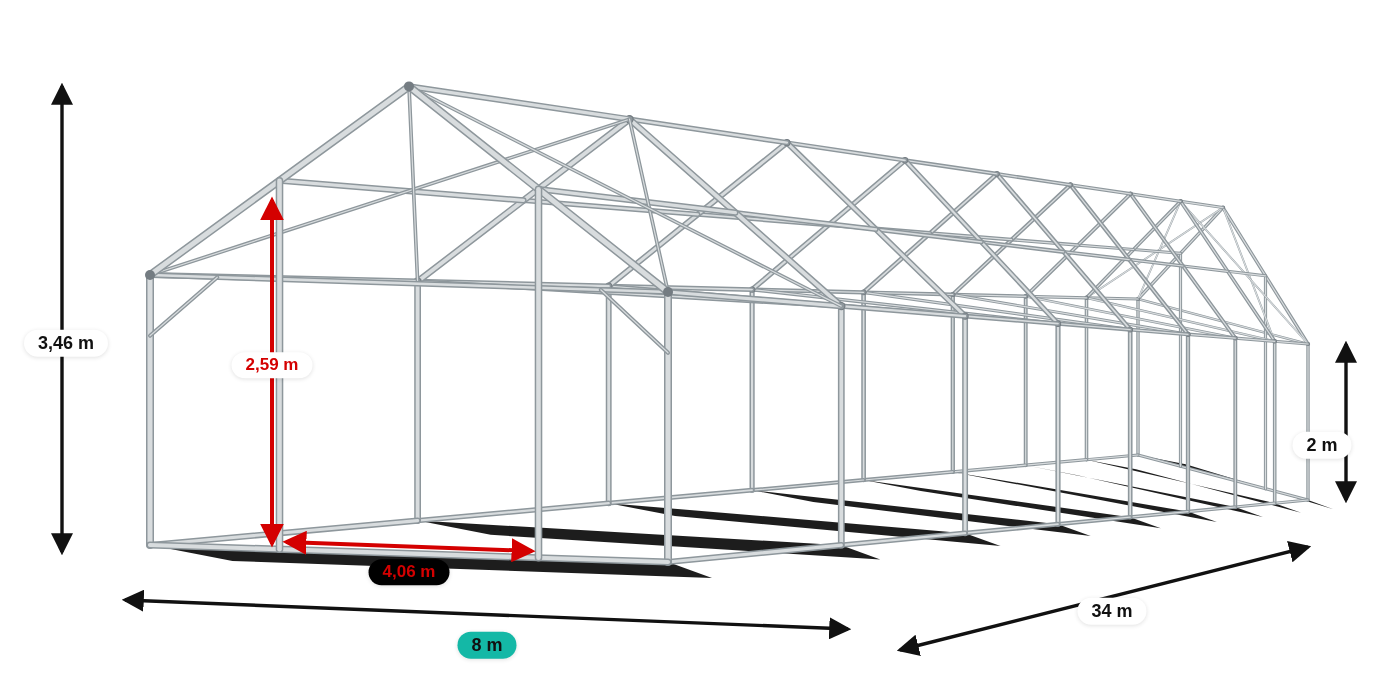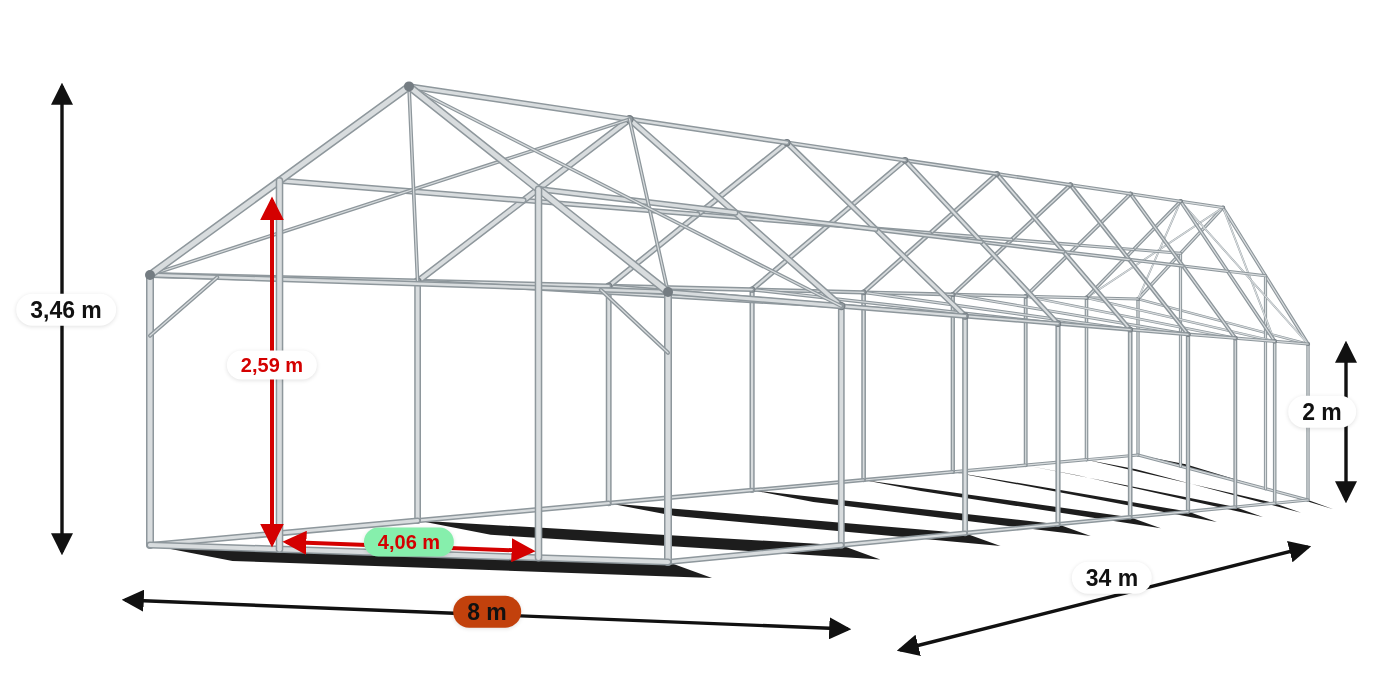--- a/index.html
+++ b/index.html
@@ -7,22 +7,22 @@
     position:relative;width:1400px;height:700px;background:#fff;overflow:hidden;
     font-family:"Liberation Sans", sans-serif;
   }
   .stage svg{position:absolute;left:0;top:0;}
   .dim-label{
     position:absolute;transform:translate(-50%,-50%);
     background:#fff;border-radius:18px;padding:3px 14px;
     font-weight:bold;white-space:nowrap;line-height:1.15;
     box-shadow:0 1px 4px rgba(0,0,0,0.12);
   }
-  .dim-black{font-size:23px;}
-  .dim-red{font-size:20px;}
+  .dim-black{font-size:18px;margin-top:33px;}
+  .dim-red{font-size:17px;}
   .arrow{fill:none;}
   .arrow-black{stroke-width:3.4;}
   .arrow-red{stroke-width:4;}
 </style>
 </head>
 <body>
 
 <div class="stage">
 
   <svg id="frame-svg" width="1400" height="700" viewBox="0 0 1400 700">
@@ -312,19 +312,19 @@
       <line class="arrow arrow-black" x1="62" y1="86" x2="62" y2="552" marker-start="url(#mk-black)" marker-end="url(#mk-black)" stroke="#111111"></line>
       <line class="arrow arrow-black" x1="125" y1="600" x2="848" y2="629" marker-start="url(#mk-black)" marker-end="url(#mk-black)" stroke="#111111"></line>
       <line class="arrow arrow-black" x1="900" y1="650" x2="1308" y2="547" marker-start="url(#mk-black)" marker-end="url(#mk-black)" stroke="#111111"></line>
       <line class="arrow arrow-black" x1="1346" y1="344" x2="1346" y2="500" marker-start="url(#mk-black)" marker-end="url(#mk-black)" stroke="#111111"></line>
       <line class="arrow arrow-red" x1="272" y1="200" x2="272" y2="544" marker-start="url(#mk-red)" marker-end="url(#mk-red)" stroke="#d40000"></line>
       <line class="arrow arrow-red" x1="286" y1="542" x2="532" y2="551" marker-start="url(#mk-red)" marker-end="url(#mk-red)" stroke="#d40000"></line>
     </g>
   </svg>
 
   <div class="dim-label dim-black" style="left: 66px; top: 310px; color: rgb(17, 17, 17); background: rgb(255, 255, 255);">3,46 m</div>
-  <div class="dim-label dim-black" style="left: 487px; top: 612px; color: rgb(17, 17, 17); background: #c2410c;">8 m</div>
+  <div class="dim-label dim-black" style="left: 487px; top: 612px; color: rgb(17, 17, 17); background: #14b8a6;">8 m</div>
   <div class="dim-label dim-black" style="left: 1112px; top: 578px; color: rgb(17, 17, 17); background: rgb(255, 255, 255);">34 m</div>
   <div class="dim-label dim-black" style="left: 1322px; top: 412px; color: rgb(17, 17, 17); background: rgb(255, 255, 255);">2 m</div>
   <div class="dim-label dim-red" style="left: 272px; top: 365px; color: rgb(212, 0, 0); background: rgb(255, 255, 255);">2,59 m</div>
-  <div class="dim-label dim-red" style="left: 409px; top: 542px; color: rgb(212, 0, 0); background: #86efac;">4,06 m</div>
+  <div class="dim-label dim-red" style="left: 409px; top: 572px; color: rgb(212, 0, 0); background: #000000;">4,06 m</div>
 
 </div>
 
 </body></html>

